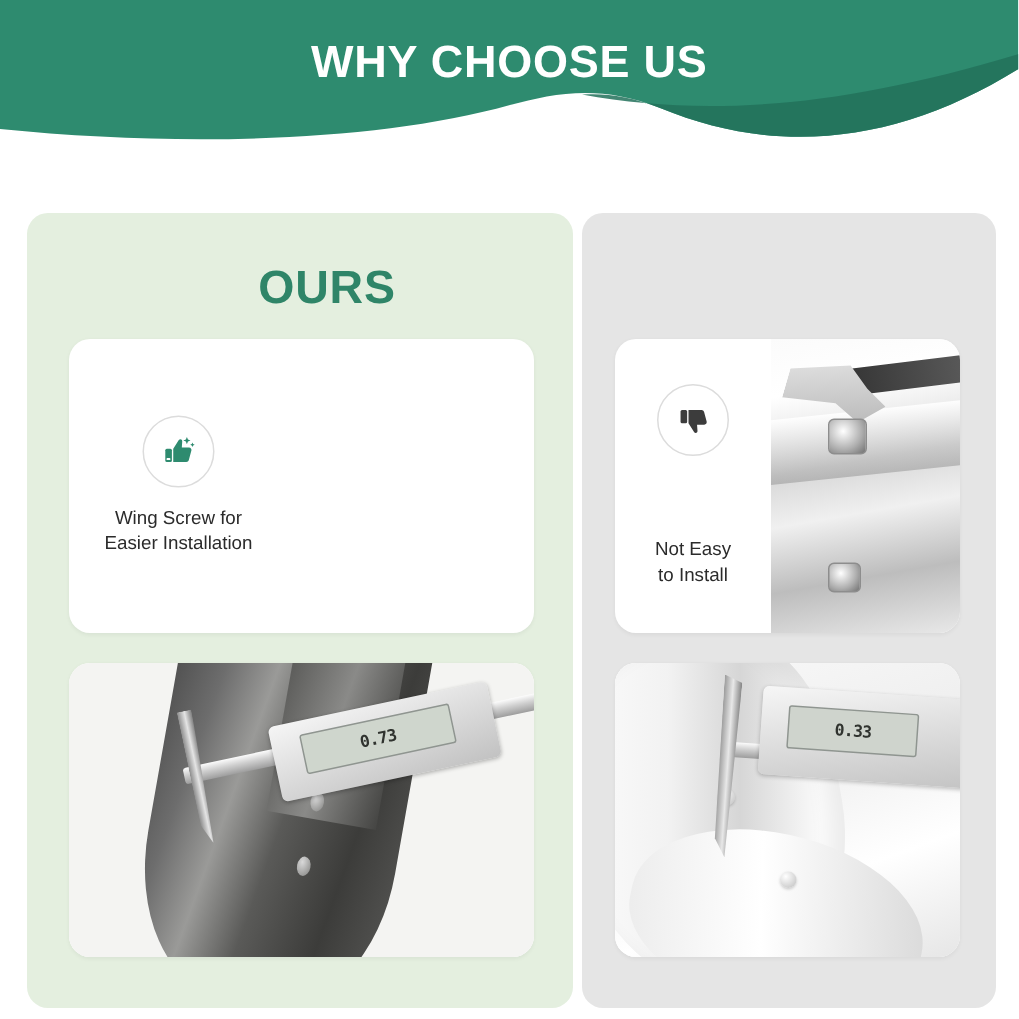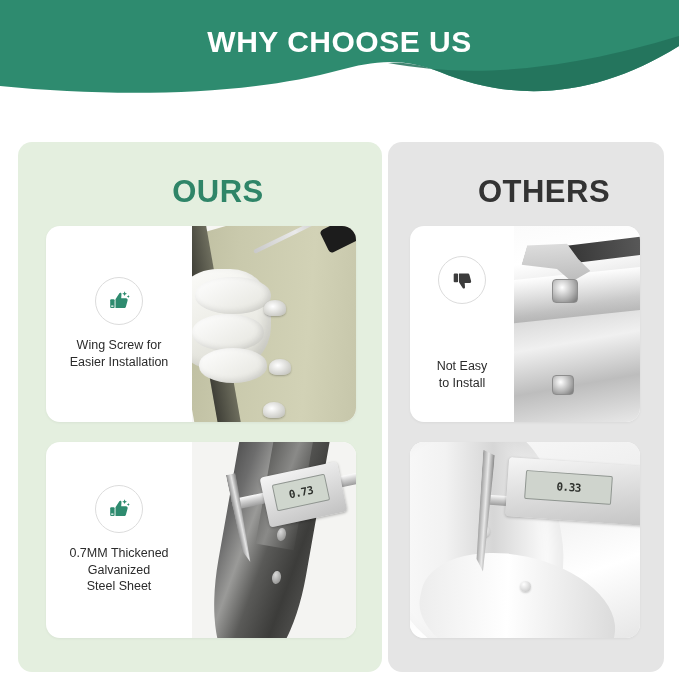--- a/index.html
+++ b/index.html
@@ -34,21 +34,21 @@
   }
   .col-title-ours   { left: 18px;  width: 364px; color: #2f8568; }
   .col-title-others { left: 388px; width: 276px; color: #333333; }
 
   
   .card {
     position: absolute; border-radius: 14px; background: #ffffff;
     overflow: hidden; display: flex; align-items: stretch;
     box-shadow: 0 1px 3px rgba(0,0,0,0.05);
   }
-  .card-ours-1   { left: 46px;  top: 226px; width: 310px; height: 196px; }
+  .card-ours-1   { left: 46px;  top: 226px; width: 310px; height: 196px; align-items: center; }
   .card-ours-2   { left: 46px;  top: 442px; width: 310px; height: 196px; }
   .card-others-1 { left: 410px; top: 226px; width: 230px; height: 196px; }
   .card-others-2 { left: 410px; top: 442px; width: 230px; height: 196px; }
 
   .card-left {
     display: flex; flex-direction: column;
     align-items: center; justify-content: center;
     padding: 6px 4px; flex: none;
   }
   .card-ours-1 .card-left,
@@ -251,21 +251,20 @@
       <path d="M0,0 H679 V46 C600,95 520,105 440,72 C400,56 370,62 340,70 C250,95 120,98 0,86 Z" fill="#2e8b6f"></path>
       <path d="M679,46 C600,95 520,105 440,72 C420,64 404,62 388,63 C470,78 560,72 679,36 Z" fill="#22715a" opacity="0.85"></path>
     </svg>
     <div class="header-title">WHY CHOOSE US</div>
   </div>
 
   <div class="panel panel-ours"></div>
   <div class="panel panel-others"></div>
 
   <div class="col-title col-title-ours">OURS</div>
-  <div class="col-title col-title-others">OTHERS</div>
 
   <div class="card card-ours-1">
     <div class="card-left">
       <div class="badge">
         <svg width="26" height="26" viewBox="0 0 26 26">
           <path d="M9.5 11.2 L13.2 5.4 C13.9 4.3 15.6 4.8 15.5 6.1 L15.2 10.3 L20.0 10.3 C21.1 10.3 21.9 11.4 21.6 12.4 L19.9 18.7 C19.7 19.5 19.0 20.0 18.2 20.0 L9.5 20.0 Z" fill="#2e8b6f"></path>
           <rect x="4.2" y="11.2" width="4.4" height="8.8" rx="1" fill="#2e8b6f"></rect>
           <rect x="5.0" y="17.4" width="2.6" height="1.3" rx="0.6" fill="#ffffff"></rect>
           <path d="M18.6 3.3 l0.7 1.7 1.7 0.7 -1.7 0.7 -0.7 1.7 -0.7 -1.7 -1.7 -0.7 1.7 -0.7 Z" fill="#2e8b6f"></path>
           <path d="M22.3 7.0 l0.45 1.05 1.05 0.45 -1.05 0.45 -0.45 1.05 -0.45 -1.05 -1.05 -0.45 1.05 -0.45 Z" fill="#2e8b6f"></path>
@@ -283,34 +282,20 @@
       <div class="finger f3"></div>
       <div class="driver-shaft"></div>
       <div class="driver-handle"></div>
       <div class="wing w1"></div>
       <div class="wing w2"></div>
       <div class="wing w3"></div>
     </div>
   </div>
 
   <div class="card card-ours-2">
-    <div class="card-left">
-      <div class="badge">
-        <svg width="26" height="26" viewBox="0 0 26 26">
-          <path d="M9.5 11.2 L13.2 5.4 C13.9 4.3 15.6 4.8 15.5 6.1 L15.2 10.3 L20.0 10.3 C21.1 10.3 21.9 11.4 21.6 12.4 L19.9 18.7 C19.7 19.5 19.0 20.0 18.2 20.0 L9.5 20.0 Z" fill="#2e8b6f"></path>
-          <rect x="4.2" y="11.2" width="4.4" height="8.8" rx="1" fill="#2e8b6f"></rect>
-          <rect x="5.0" y="17.4" width="2.6" height="1.3" rx="0.6" fill="#ffffff"></rect>
-          <path d="M18.6 3.3 l0.7 1.7 1.7 0.7 -1.7 0.7 -0.7 1.7 -0.7 -1.7 -1.7 -0.7 1.7 -0.7 Z" fill="#2e8b6f"></path>
-          <path d="M22.3 7.0 l0.45 1.05 1.05 0.45 -1.05 0.45 -0.45 1.05 -0.45 -1.05 -1.05 -0.45 1.05 -0.45 Z" fill="#2e8b6f"></path>
-        </svg>
-      </div>
-      <div class="card-caption">0.7MM Thickened
-Galvanized
-Steel Sheet</div>
-    </div>
     <div class="card-photo ph2">
       <div class="metal"></div>
       <div class="metal2"></div>
       <div class="hole h1"></div>
       <div class="hole h2"></div>
       <div class="caliper-bar"></div>
       <div class="caliper-body"></div>
       <div class="jaw"></div>
       <div class="lcd">
           <span>0.73</span>

